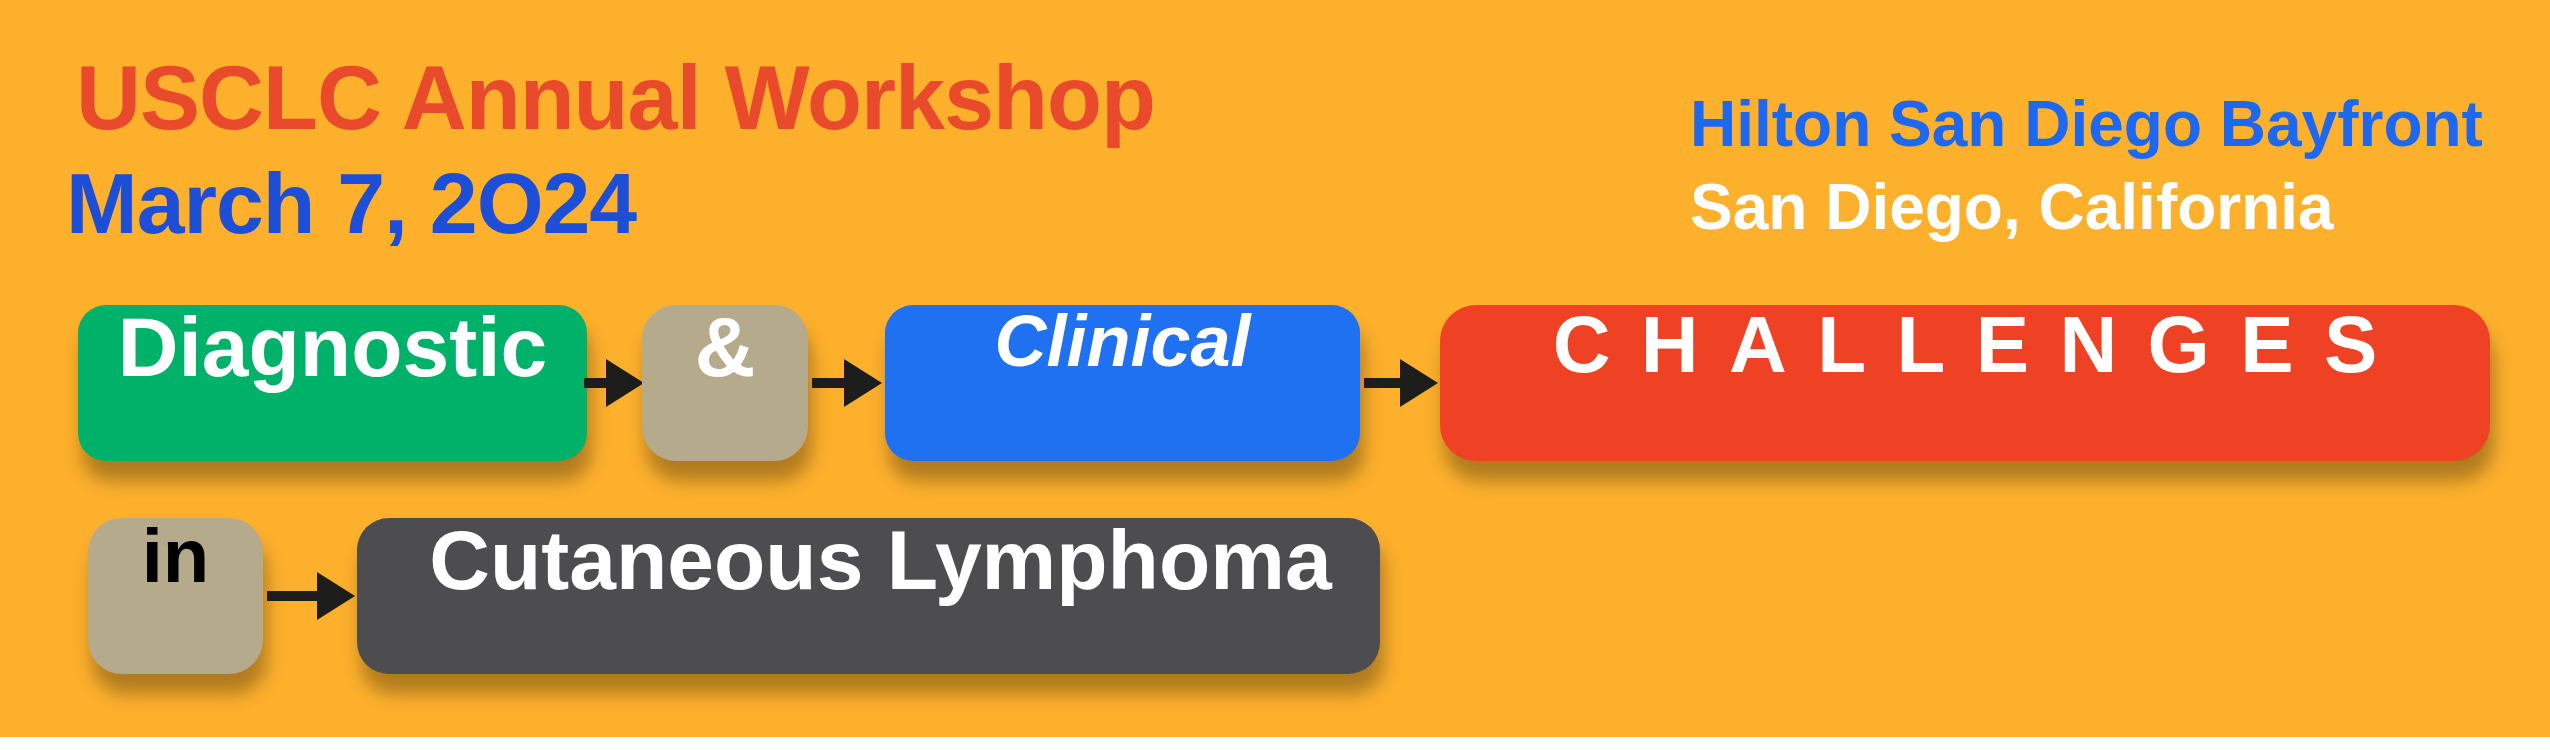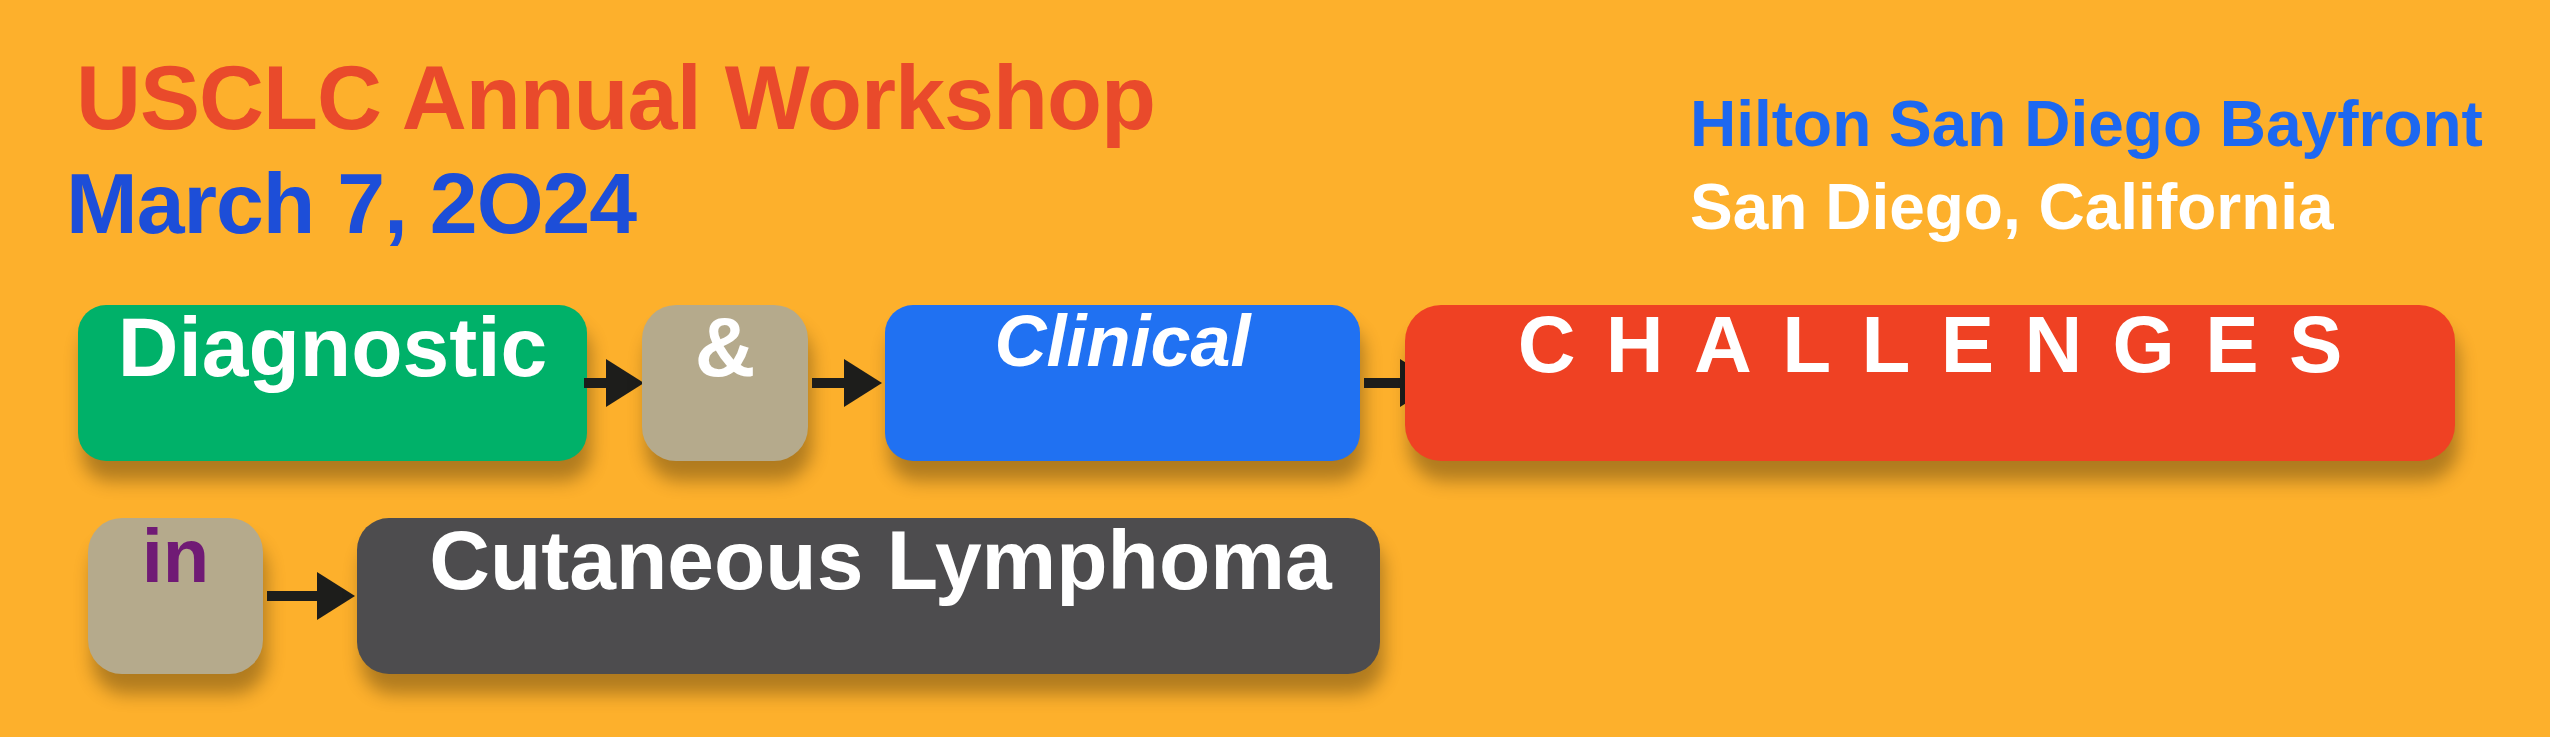--- a/index.html
+++ b/index.html
@@ -30,21 +30,21 @@
     box-shadow: 4px 20px 18px rgba(0,0,0,0.30);
   }
   .box span { font-weight: 700; line-height: 1; white-space: nowrap; }
 
   .row1 { top: 305px; }
   .row2 { top: 518px; }
 
   .b-diagnostic { left: 78px;   width: 509px;  }
   .b-amp        { left: 642px;  width: 166px;  border-radius: 34px; }
   .b-clinical   { left: 885px;  width: 475px;  }
-  .b-challenges { left: 1405px; width: 1050px; border-radius: 36px; }
+  .b-challenges { left: 1440px; width: 1050px; border-radius: 36px; }
   .b-in         { left: 88px;   width: 175px;  border-radius: 34px; }
   .b-cutaneous  { left: 357px;  width: 1023px; border-radius: 32px; }
 
   .b-diagnostic span { font-size: 84px; }
   .b-amp span        { font-size: 84px; }
   .b-clinical span   { font-size: 72px; font-style: italic; }
   .b-challenges span { font-size: 80px; letter-spacing: 0.38em; text-indent: 0.38em; }
   .b-in span         { font-size: 76px; }
   .b-cutaneous span  { font-size: 84px; margin-left: 24px; }
 
@@ -102,21 +102,21 @@
   <div class="arrow a3">
     <span class="shaft" style="background-color: rgb(29, 29, 27);"></span>
     <span class="head" style="background-color: rgb(29, 29, 27);"></span>
   </div>
 
   <div class="box row1 b-challenges" style="background-color: rgb(239, 65, 35);">
     <span style="color: rgb(255, 255, 255);">CHALLENGES</span>
   </div>
 
   <div class="box row2 b-in" style="background-color: rgb(181, 170, 140);">
-    <span style="color: #701a75;">in</span>
+    <span style="color: #000000;">in</span>
   </div>
 
   <div class="arrow a4">
     <span class="shaft" style="background-color: rgb(29, 29, 27);"></span>
     <span class="head" style="background-color: rgb(29, 29, 27);"></span>
   </div>
 
   <div class="box row2 b-cutaneous" style="background-color: rgb(77, 76, 78);">
     <span style="color: rgb(255, 255, 255);">Cutaneous Lymphoma</span>
   </div>

